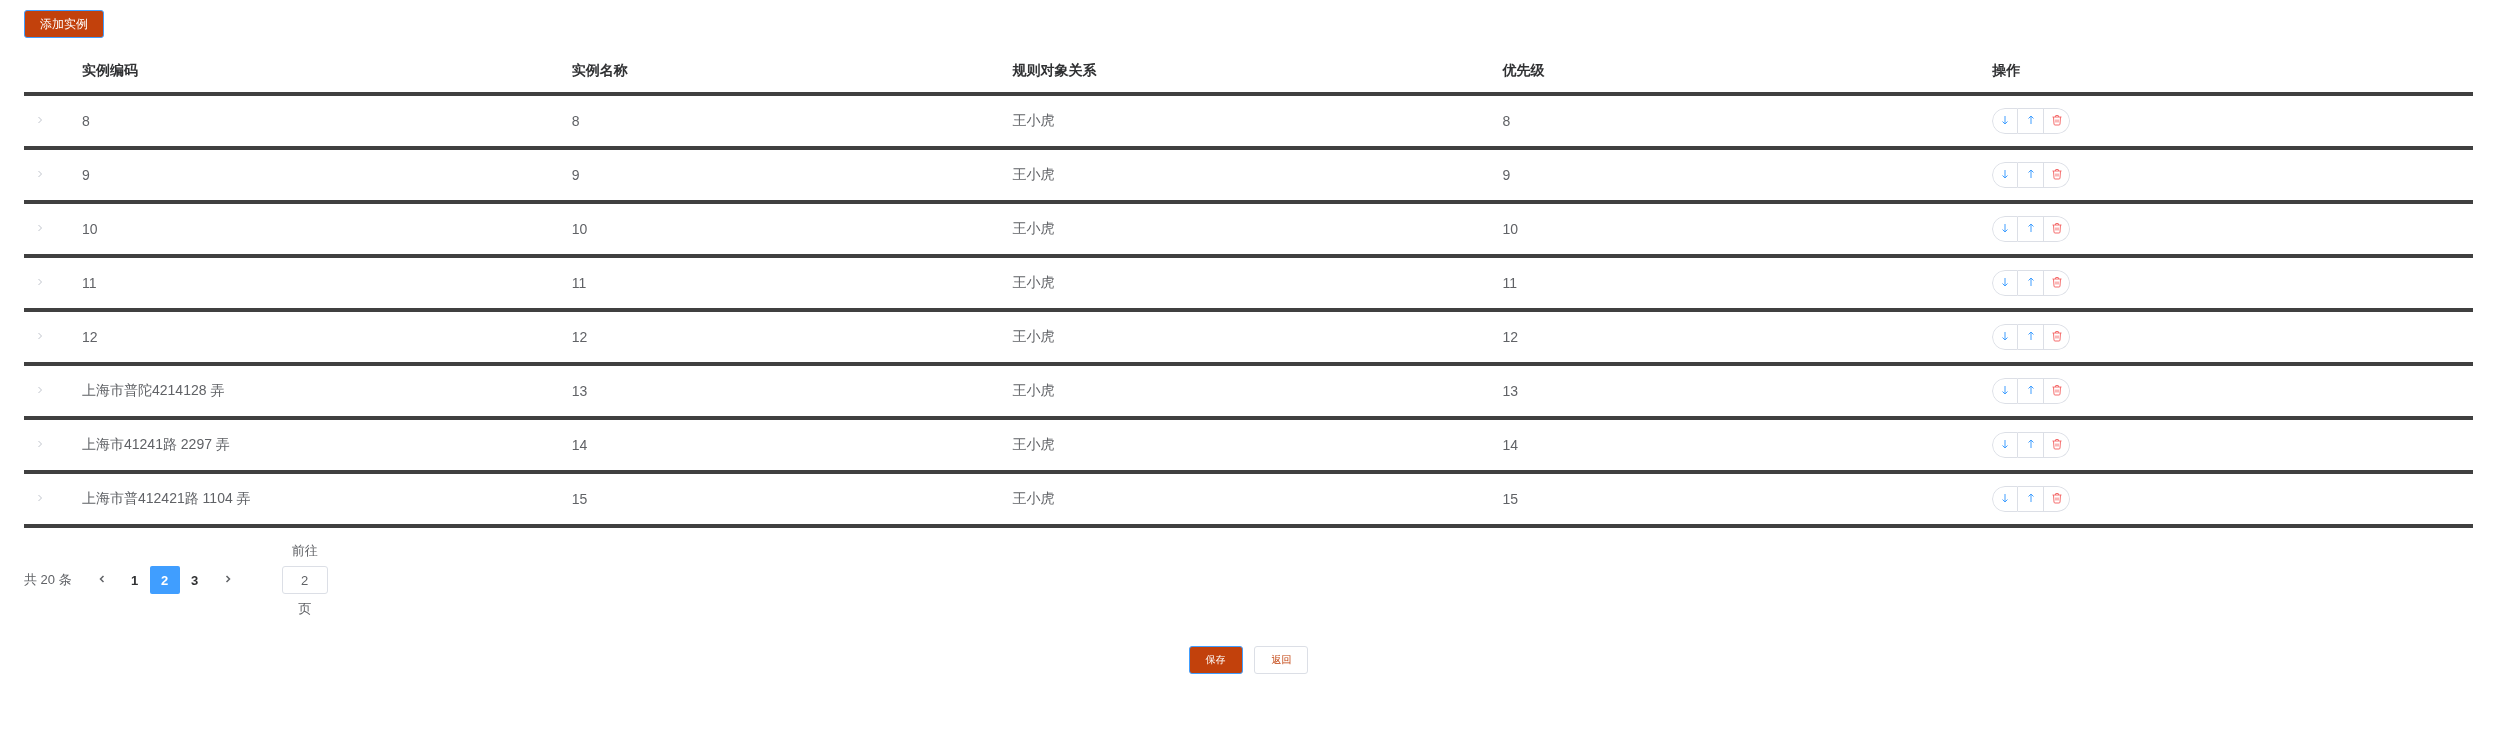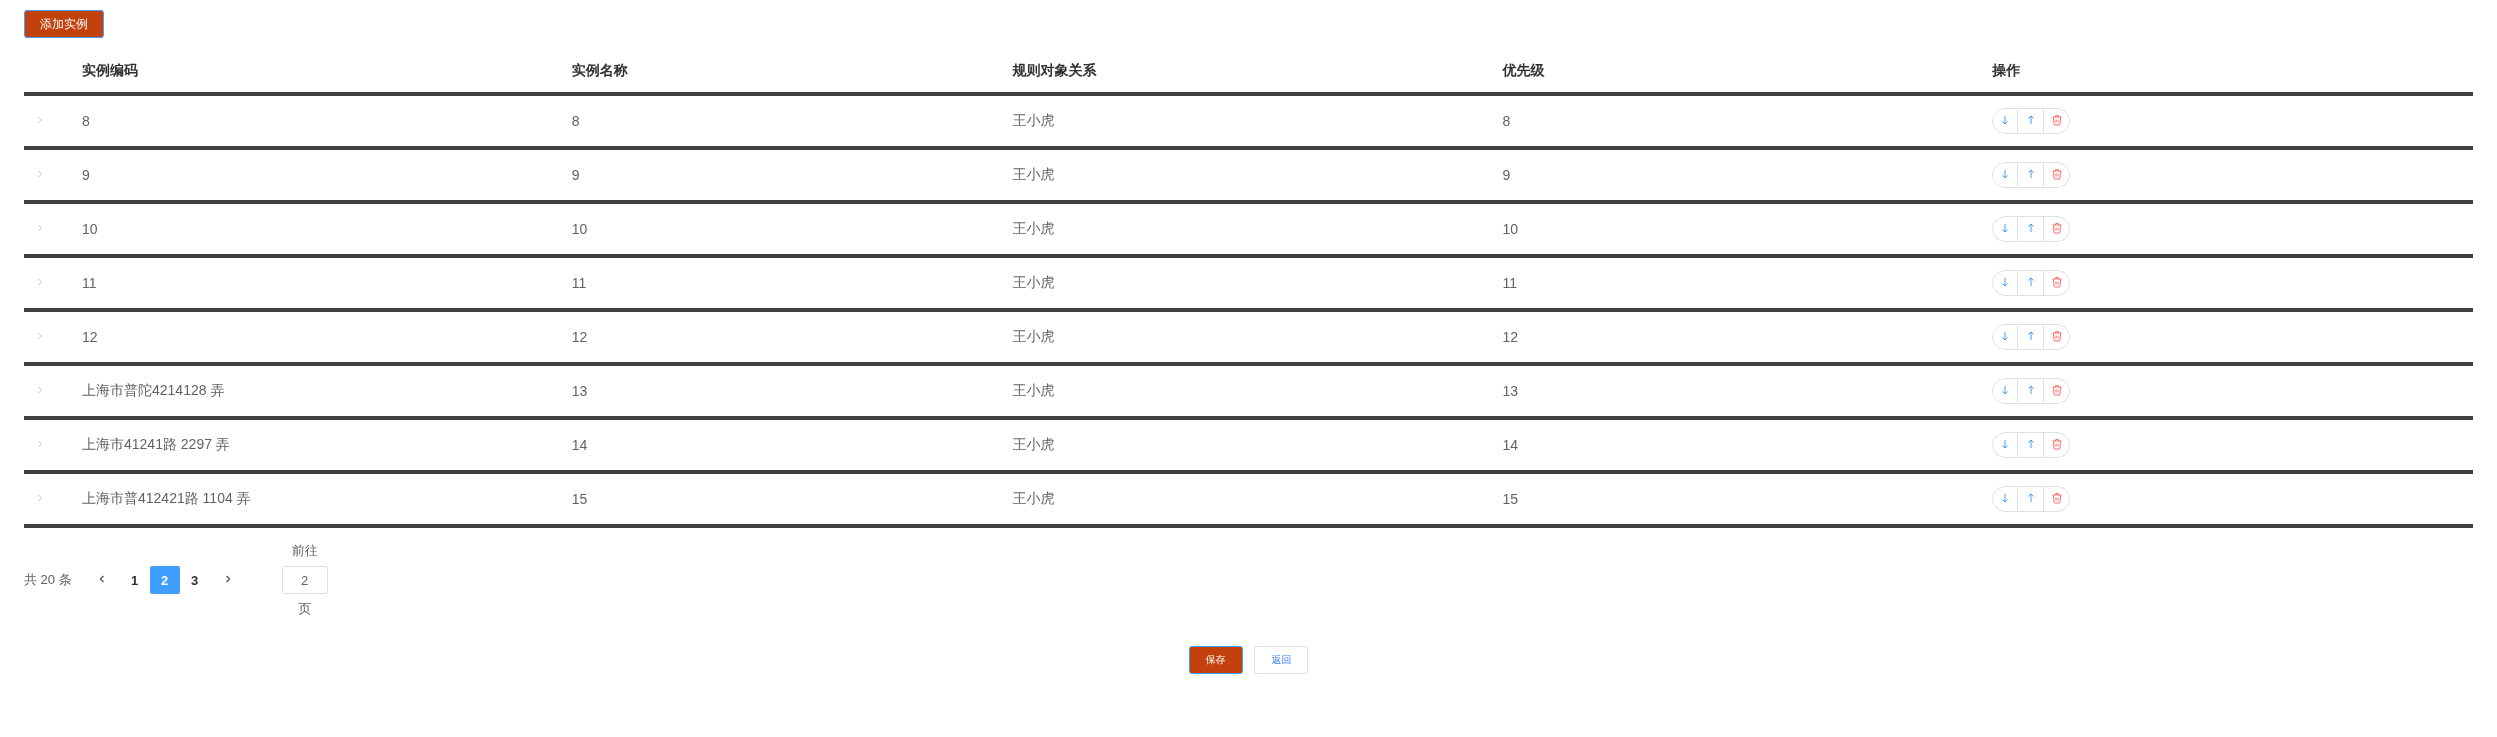--- a/index.html
+++ b/index.html
@@ -11,21 +11,21 @@
   padding: 10px 24px 30px 24px;
 }
 .btn {
   display: inline-block;
   padding: 7px 15px;
   font-size: 12px;
   border-radius: 3px;
   cursor: pointer;
   border: 1px solid #dcdfe6;
   background: #fff;
-  color: #3b82f6;
+  color: #c2410c;
   line-height: 1;
   text-align: center;
 }
 .btn-primary {
   background: #c2410c;
   border-color: #409eff;
   color: #fff;
 }
 .add-bar { margin-bottom: 12px; }
 

